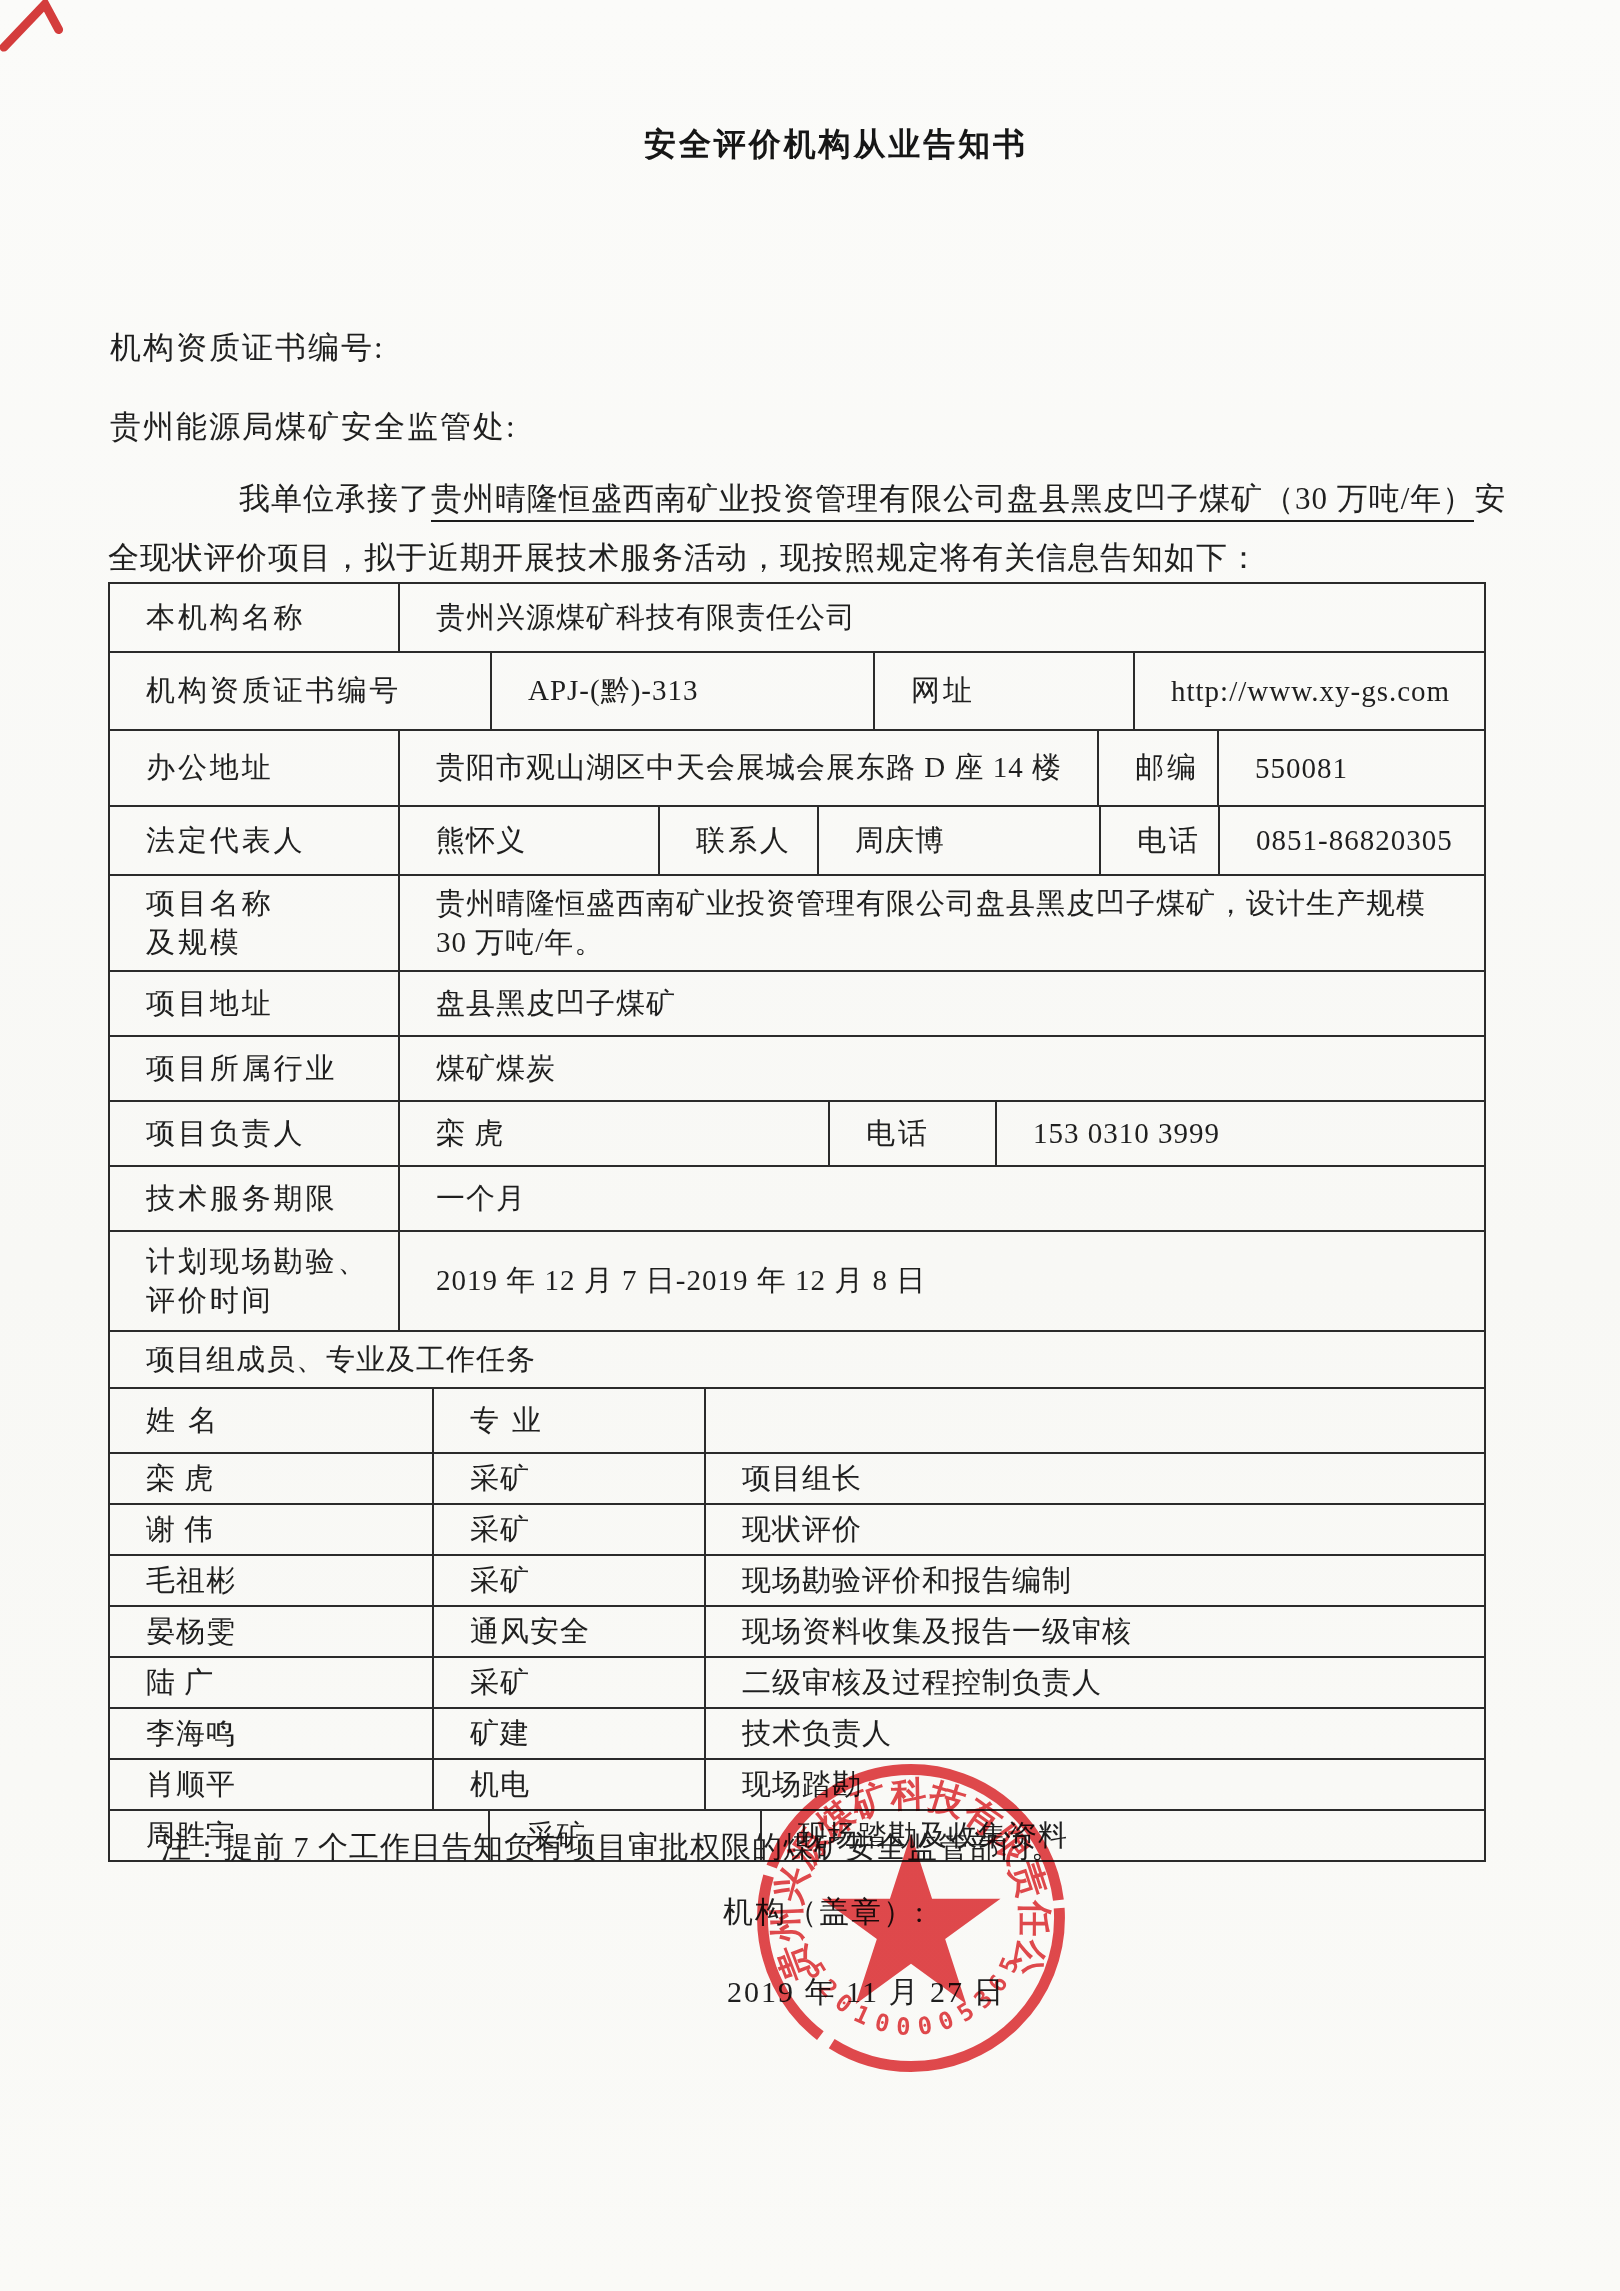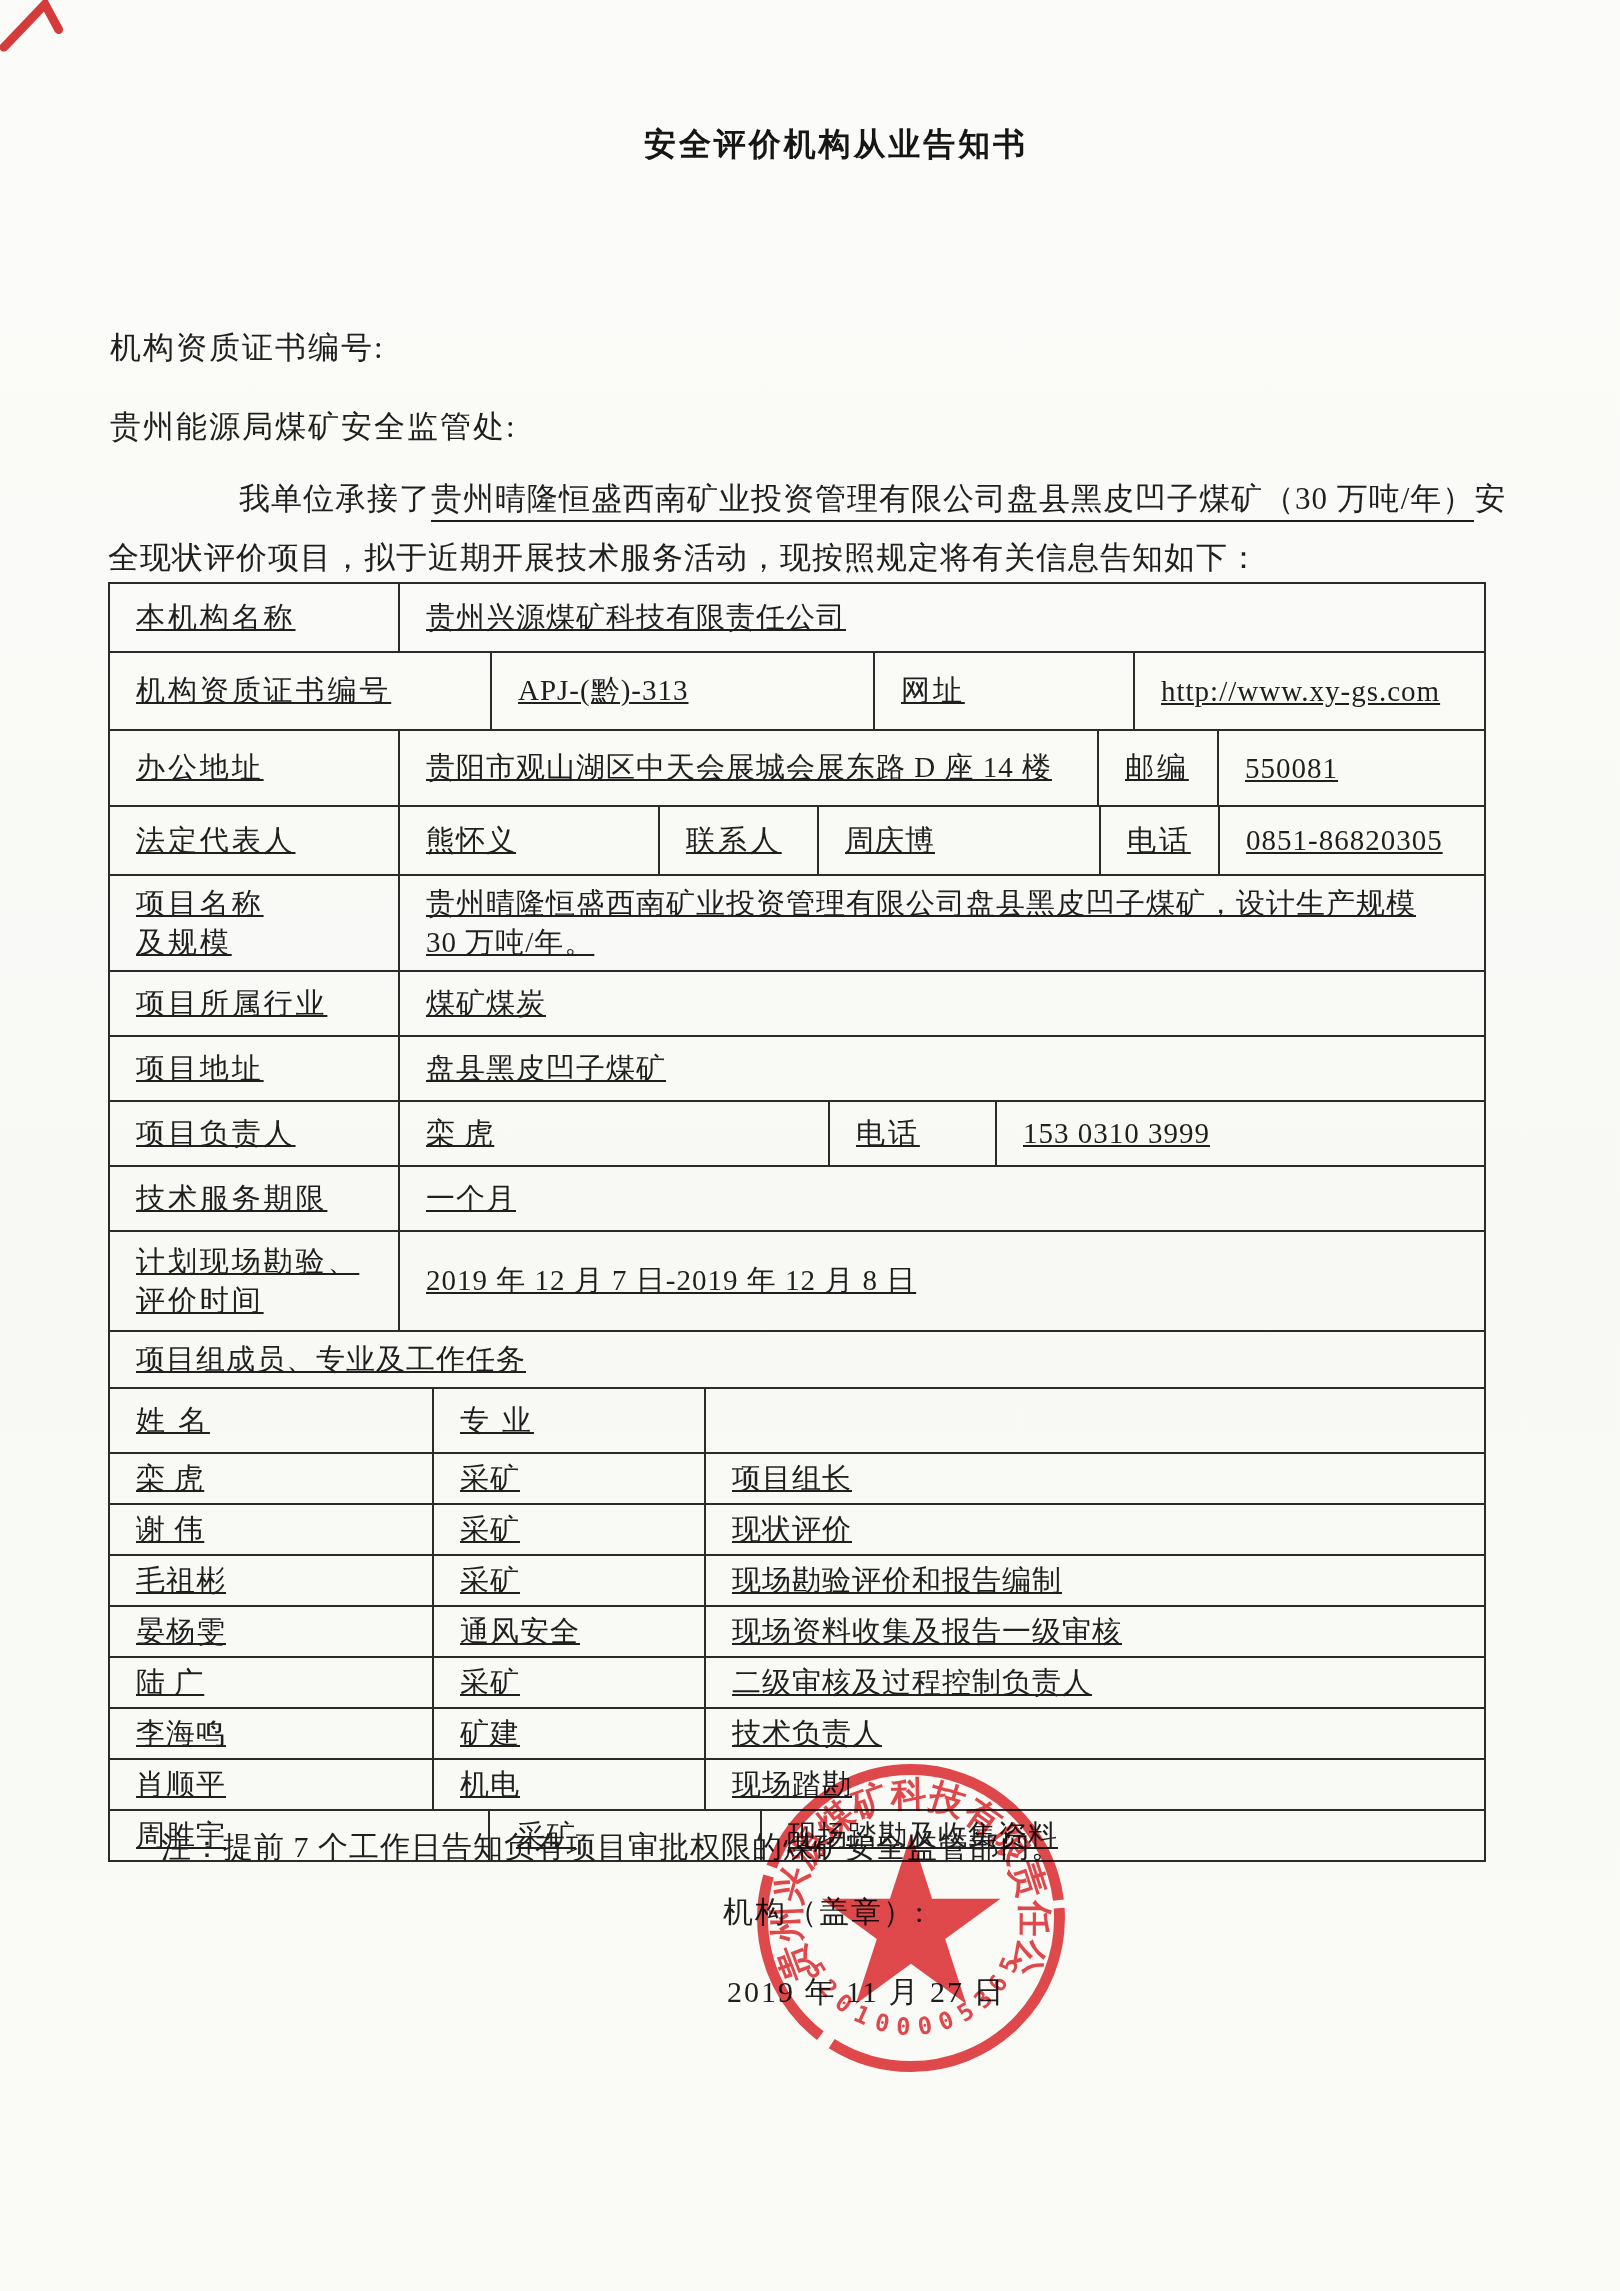--- a/index.html
+++ b/index.html
@@ -27,22 +27,22 @@
   .tbl {
     position:absolute; top:582px; left:108px; width:1378px;
     border:2.9px solid #2b2b2b;
     background:transparent;
   }
   .tr { display:flex; border-bottom:2px solid #2b2b2b; }
   .tr:last-child { border-bottom:none; }
   .td {
     border-right:2px solid #2b2b2b;
     display:flex; flex-direction:column; justify-content:center;
-    padding-left:26px; font-size:29px; letter-spacing:1px;
-    overflow:hidden; white-space:nowrap;text-decoration:underline;
+    padding-left:36px; font-size:29px; letter-spacing:1px;
+    overflow:hidden; white-space:nowrap;
   }
   .td:last-child { border-right:none; flex:1; }
   .h68 { height:67px; } .h78 { height:76px; } .h76 { height:74px; }
   .h96 { height:94px; } .h64 { height:63px; } .h100 { height:98px; }
   .h56 { height:55px; } .h50 { height:49px; }
   .lbl { letter-spacing:2.9px; }
   .two-line div { line-height:39px; }
 
   .note { position:absolute; top:1827px; left:161px; font-size:30px; letter-spacing:1px; }
   .sign { position:absolute; top:1892px; left:723px; font-size:30px; letter-spacing:2px; }
@@ -106,27 +106,27 @@
         <div>项目名称</div>
         <div>及规模</div>
       </div>
       <div class="td h96 two-line">
         <div>贵州晴隆恒盛西南矿业投资管理有限公司盘县黑皮凹子煤矿，设计生产规模</div>
         <div>30 万吨/年。</div>
       </div>
     </div>
 
     <div class="tr">
+      <div class="td lbl h64" style="width:290px">项目地址</div>
+      <div class="td h64">盘县黑皮凹子煤矿</div>
+    </div>
+
+    <div class="tr">
       <div class="td lbl h64" style="width:290px">项目所属行业</div>
       <div class="td h64">煤矿煤炭</div>
-    </div>
-
-    <div class="tr">
-      <div class="td lbl h64" style="width:290px">项目地址</div>
-      <div class="td h64">盘县黑皮凹子煤矿</div>
     </div>
 
     <div class="tr">
       <div class="td lbl h64" style="width:290px">项目负责人</div>
       <div class="td h64" style="width:430px">栾  虎</div>
       <div class="td lbl h64" style="width:167px">电话</div>
       <div class="td h64">153 0310 3999</div>
     </div>
 
     <div class="tr">

